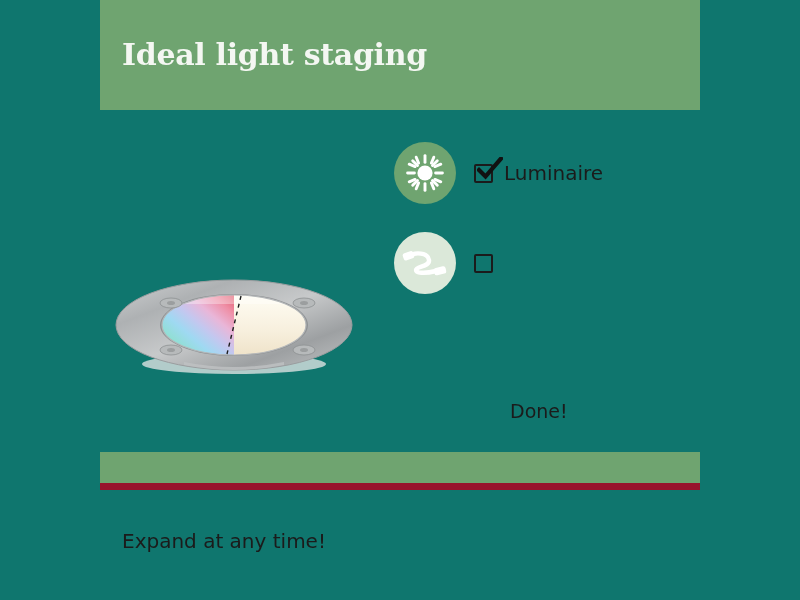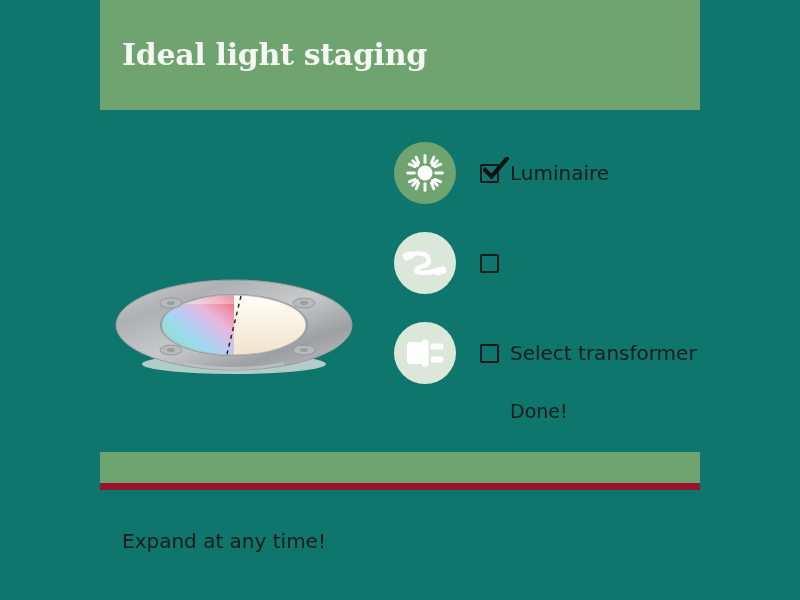--- a/index.html
+++ b/index.html
@@ -80,21 +80,21 @@
     justify-content: center;
     position: relative;
   }
   .icon-circle.active { background: #6fa470; }
   .icon-circle.muted  { background: #dbe8d9; }
   .icon-circle svg { display: block; }
 
   .check-right {
     display: flex;
     align-items: center;
-    margin-left: 24px;
+    margin-left: 18px;
   }
   .checkbox {
     width: 19px;
     height: 19px;
     border: 2px solid #1b1b1b;
     border-radius: 2px;
     box-sizing: border-box;
     position: relative;
     flex: 0 0 19px;
   }
@@ -268,36 +268,20 @@
             <rect x="1" y="8" width="11" height="7.5" rx="2.4" fill="#ffffff" transform="rotate(-20 6.5 11.7)"></rect>
             <rect x="32" y="23" width="12" height="7.5" rx="2.4" fill="#ffffff" transform="rotate(-13 38 26.7)"></rect>
           </svg>
         </span>
       </div>
       <div class="check-right">
         <span class="checkbox"></span>
       </div>
     </div>
 
-    <div class="check-row">
-      <div class="icon-circle muted">
-        <span>
-          <svg width="42" height="34" viewBox="0 0 42 34" xmlns="http://www.w3.org/2000/svg">
-            <path d="M3 9.5 C3 7.6 4.6 6 6.5 6 L18 6 L18 28 L6.5 28 C4.6 28 3 26.4 3 24.5 Z" fill="#ffffff"></path>
-            <rect x="18" y="3.5" width="6.5" height="27" rx="2.6" fill="#ffffff"></rect>
-            <rect x="26.5" y="7.5" width="13" height="6" rx="2.2" fill="#ffffff"></rect>
-            <rect x="26.5" y="20.5" width="13" height="6" rx="2.2" fill="#ffffff"></rect>
-          </svg>
-        </span>
-      </div>
-      <div class="check-right">
-        <span class="checkbox"></span>
-        <span class="check-label">Select transformer</span>
-      </div>
-    </div>
 
   </div>
 
   <div class="done-text">Done!</div>
 
   <div class="footer-bar"></div>
   <div class="footer-rule"></div>
   <div class="footer-text">Expand at any time!</div>
 
 </div>

